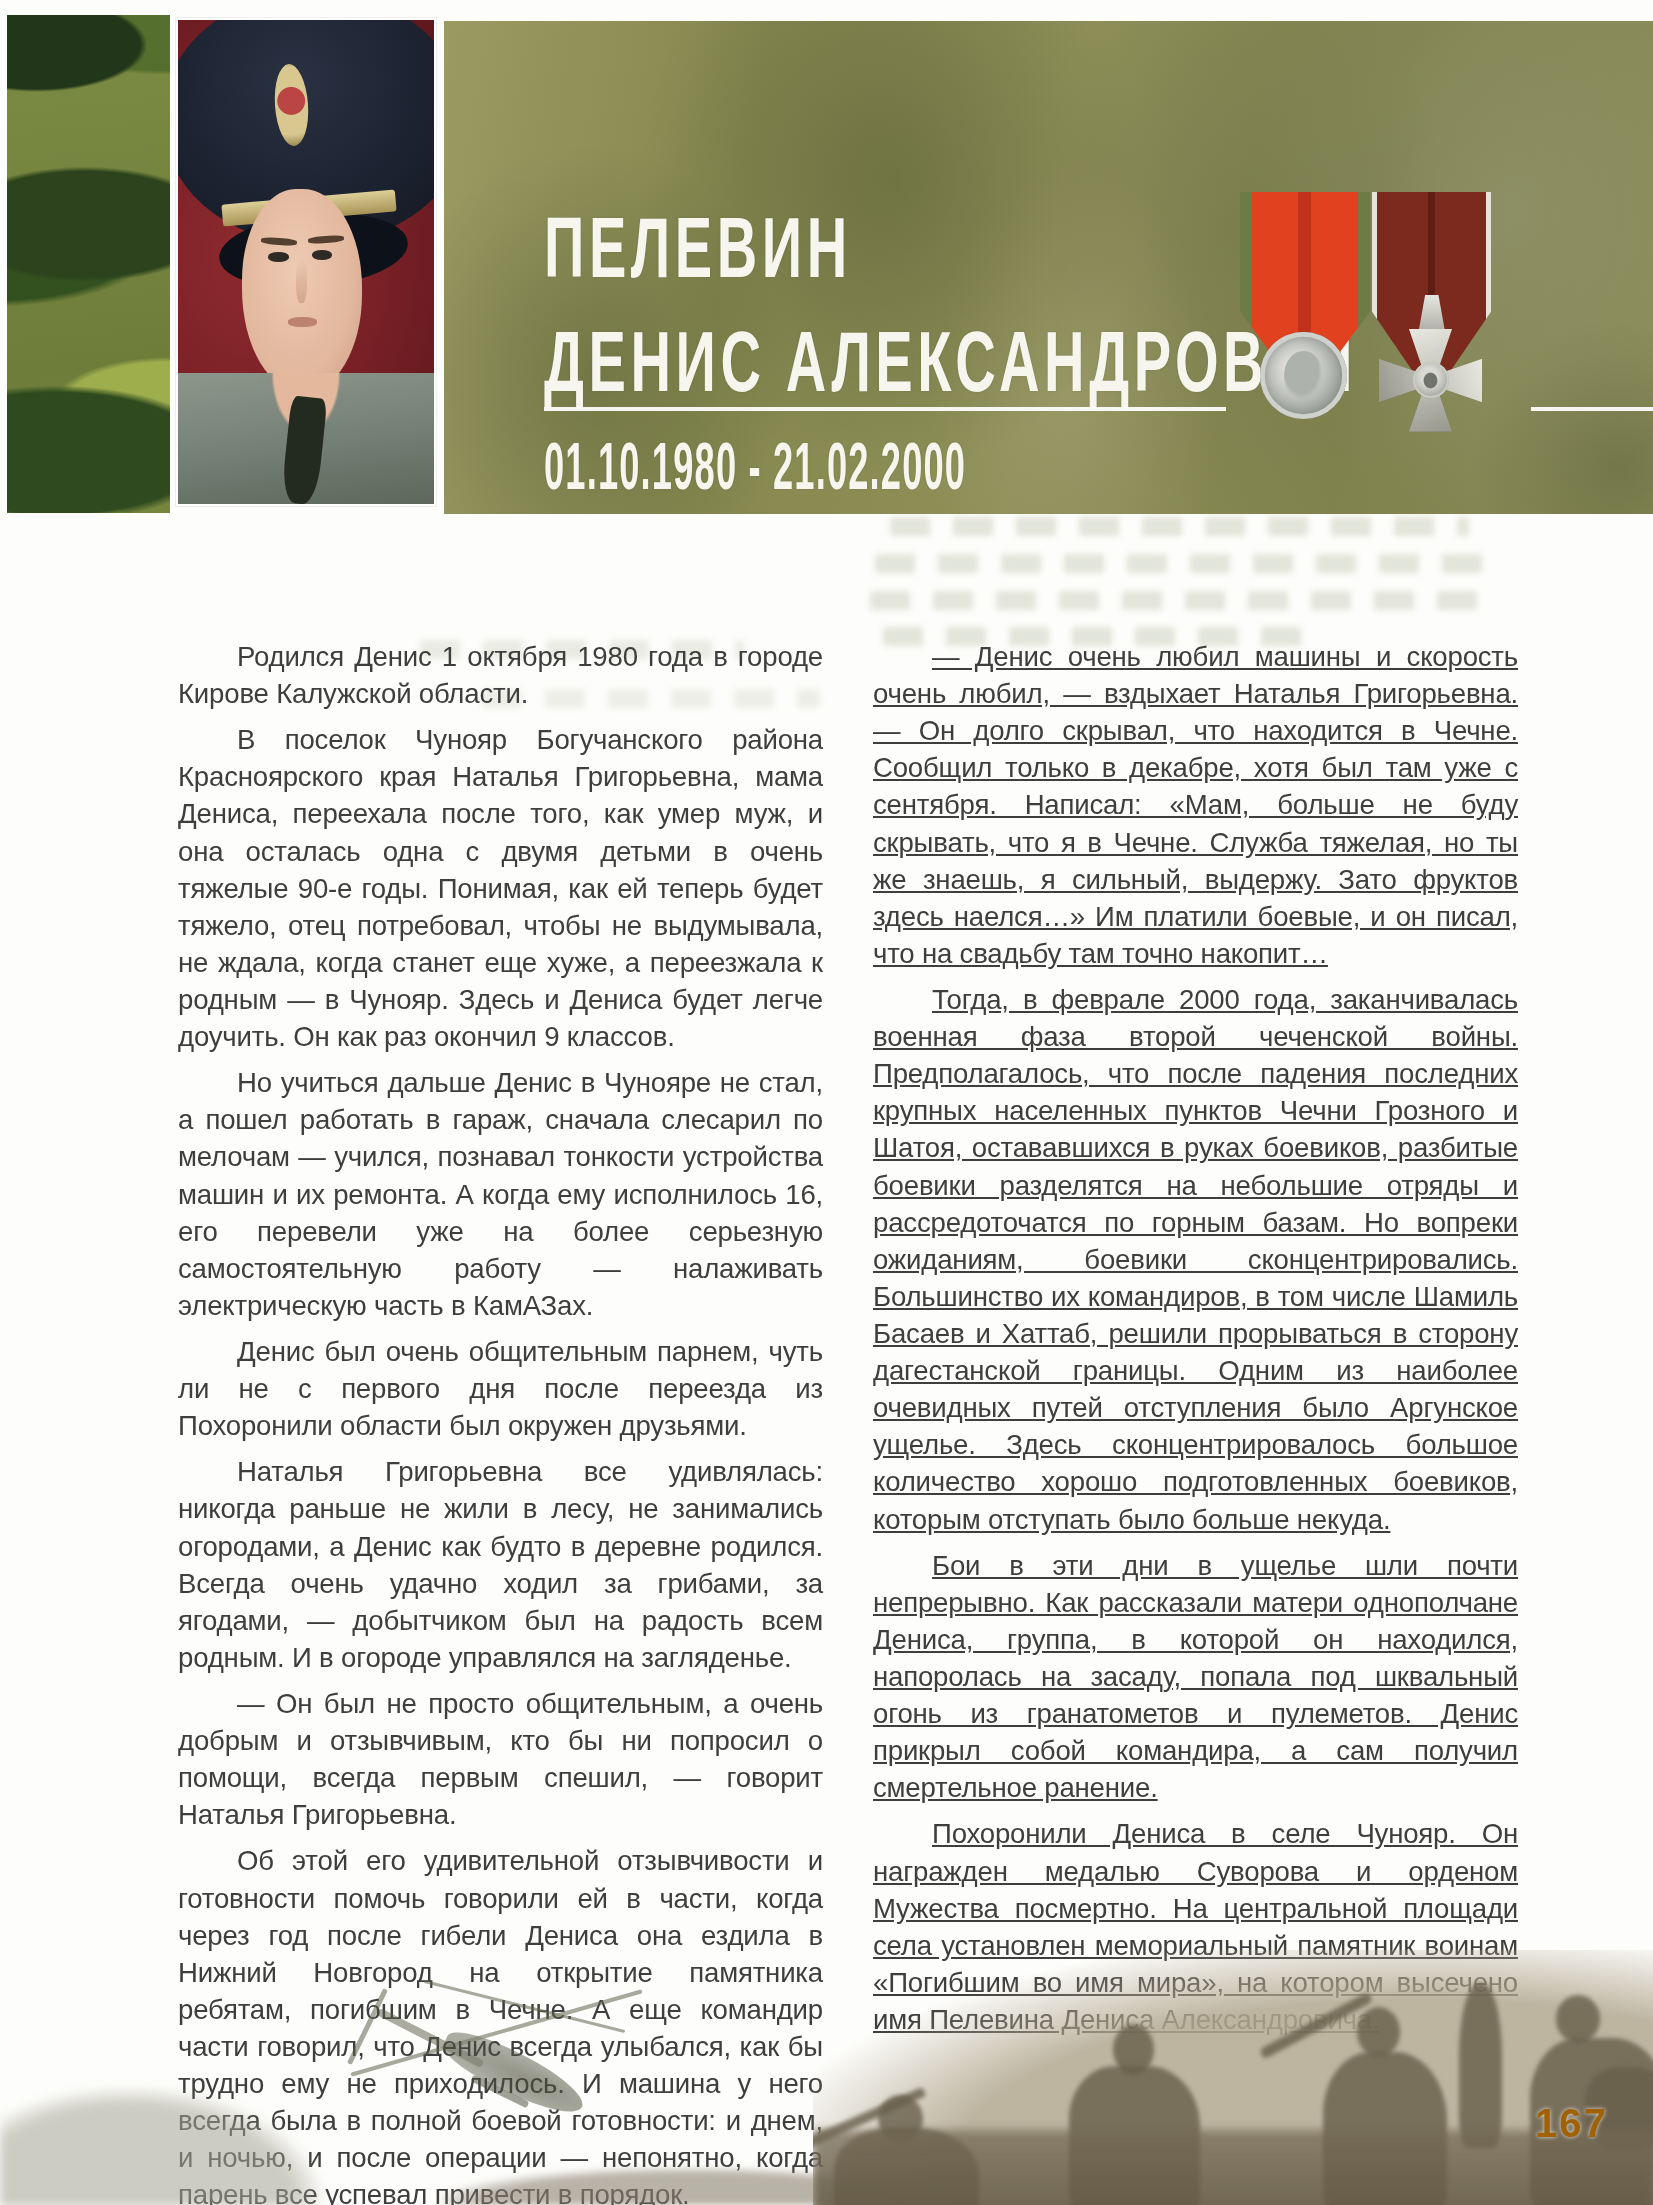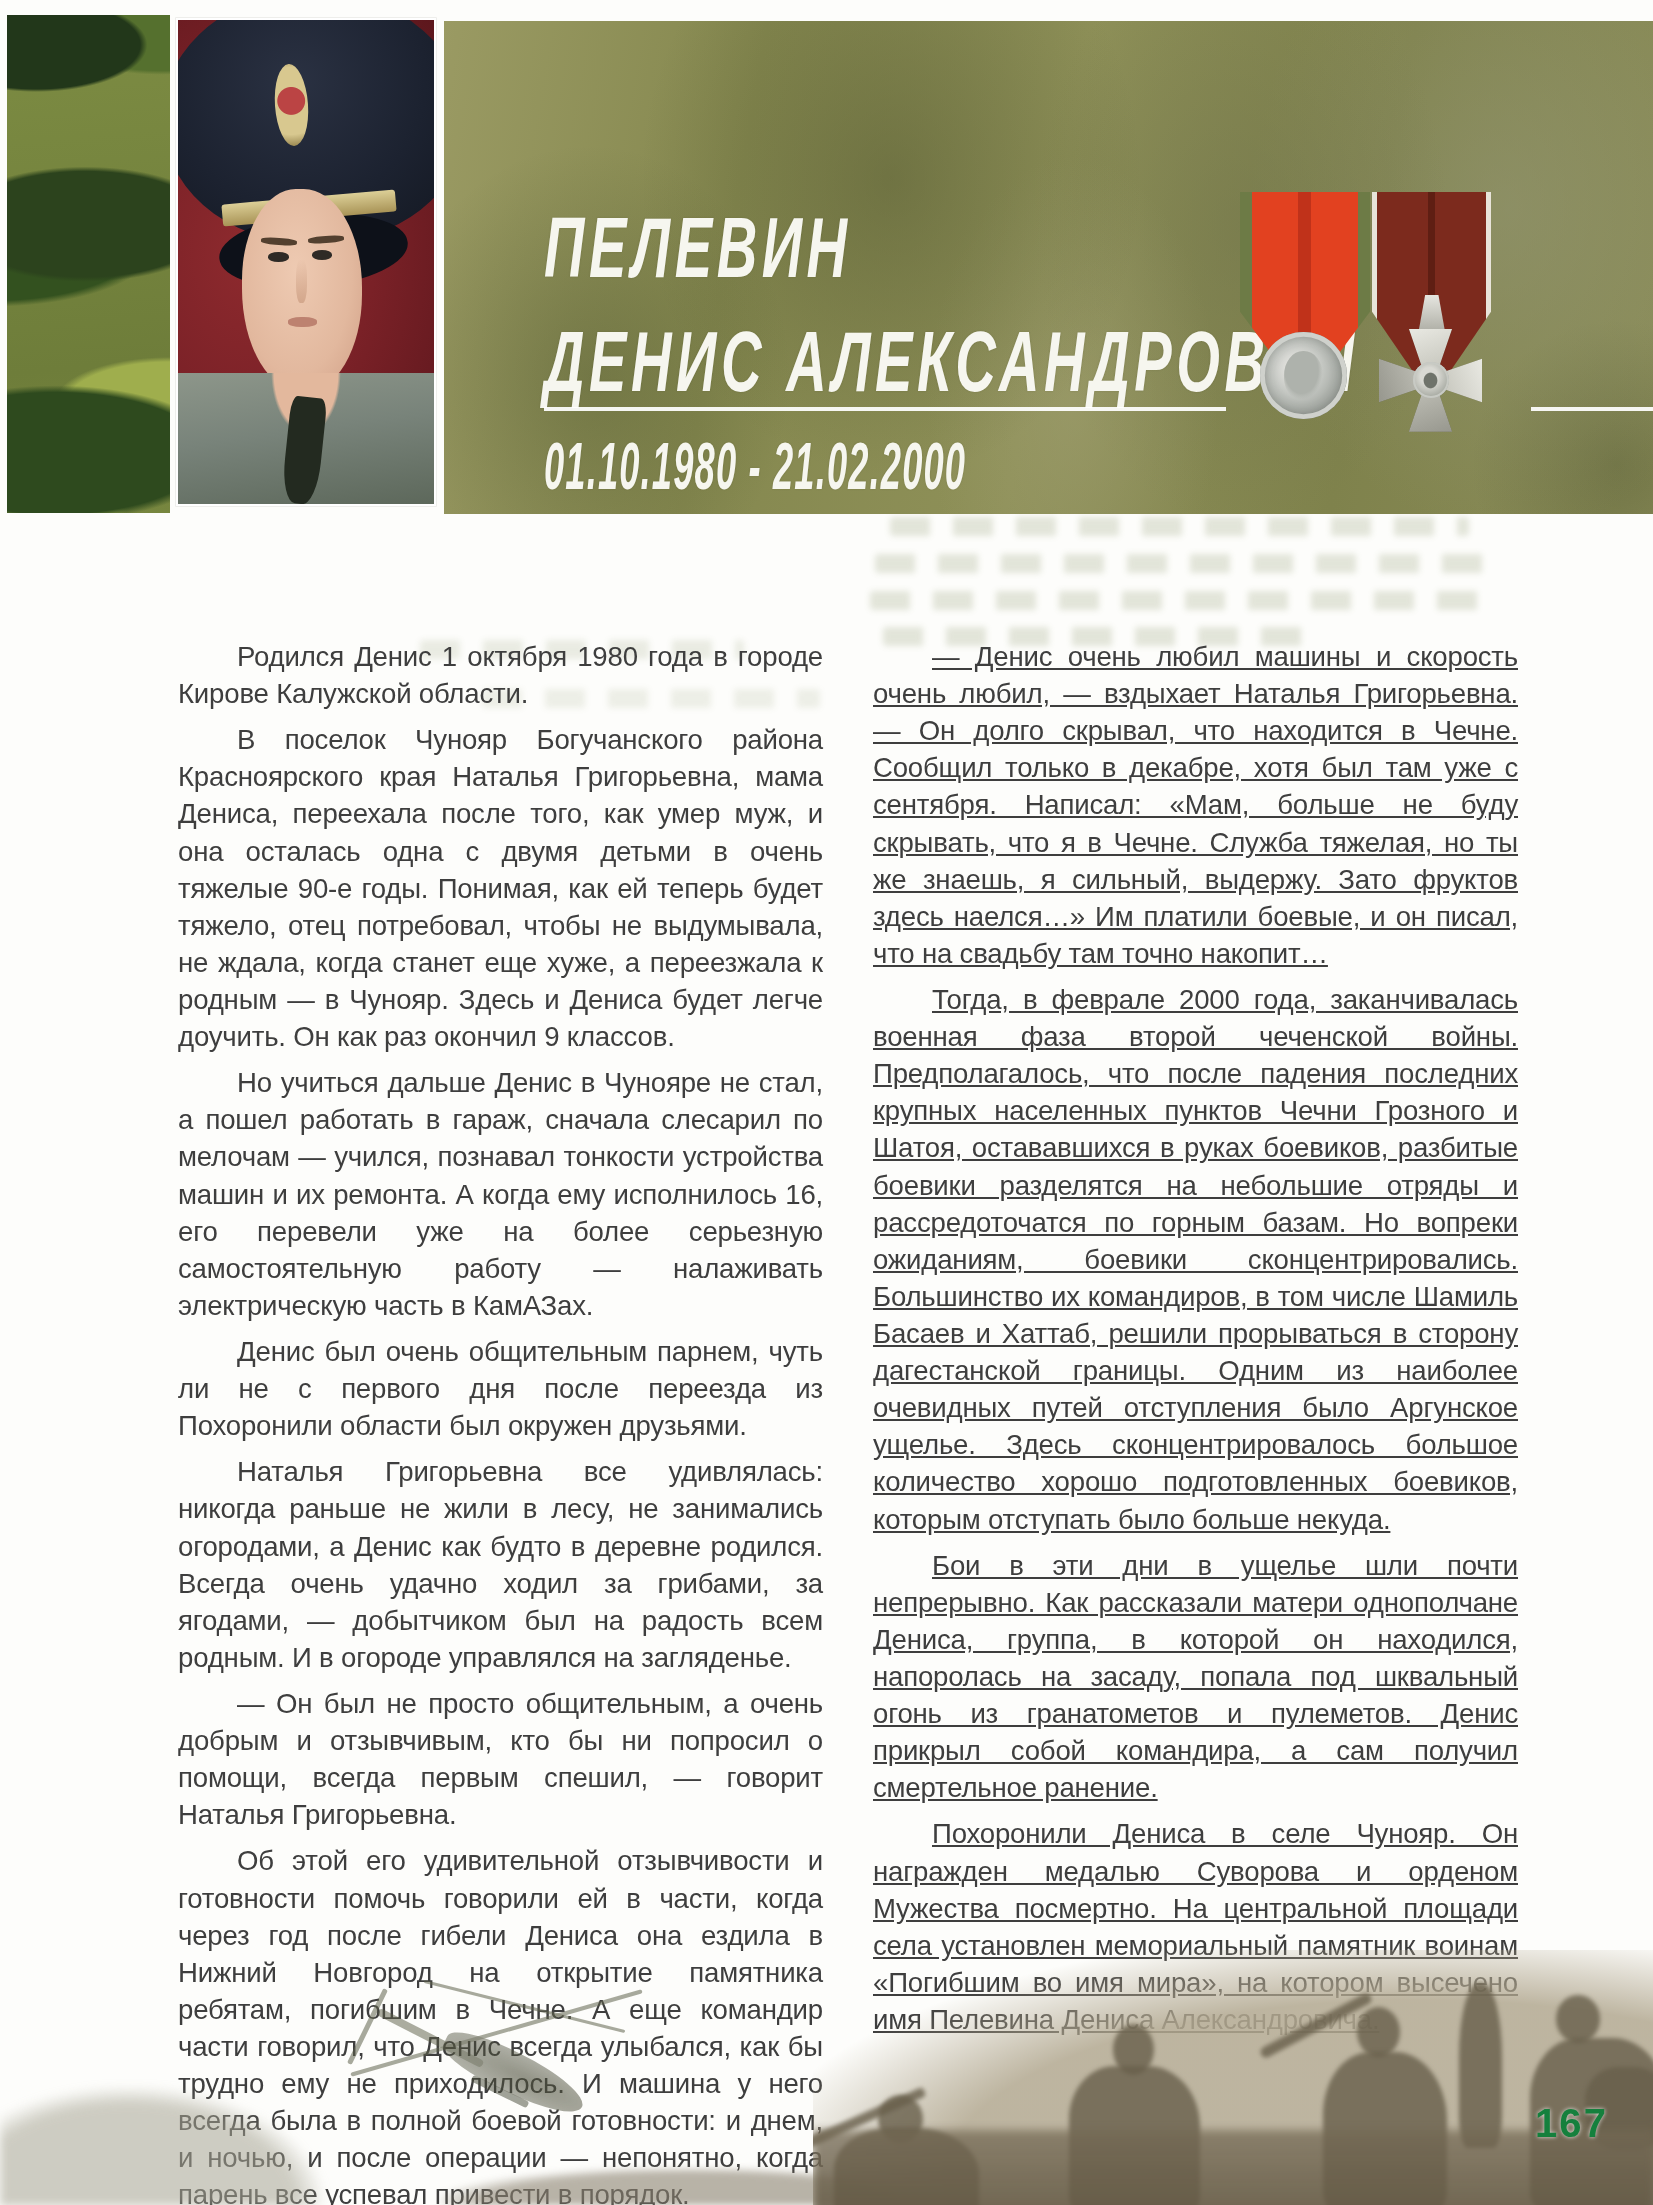--- a/index.html
+++ b/index.html
@@ -53,21 +53,21 @@
 
   
   .band{position:absolute;left:444px;top:20.7px;width:1209px;height:493px;overflow:hidden;
     background:
       radial-gradient(ellipse 289px 331px at 12% 72%, rgba(56,66,32,.30), transparent 70%),
       radial-gradient(ellipse 358px 427px at 37% 32%, rgba(70,75,40,.38), transparent 70%),
       radial-gradient(ellipse 207px 358px at 52% 78%, rgba(165,163,120,.45), transparent 70%),
       radial-gradient(ellipse 296px 427px at 66% 42%, rgba(110,113,75,.45), transparent 70%),
       radial-gradient(ellipse 358px 455px at 88% 38%, rgba(150,152,120,.5), transparent 72%),
       radial-gradient(ellipse 207px 207px at 97% 90%, rgba(70,76,40,.35), transparent 70%),
-      linear-gradient(100deg,#9a9a63 0%,#85884f 25%,#8e9058 50%,#7f824c 75%,#8a8c58 100%); font-style: italic;}
+      linear-gradient(100deg,#9a9a63 0%,#85884f 25%,#8e9058 50%,#7f824c 75%,#8a8c58 100%);}
 
   .hdr{position:absolute;color:#f6f6ef;font-weight:700;white-space:nowrap;
        transform-origin:left center;text-shadow:0 0 2.1px rgba(60,60,30,.25);}
   .hdr.surname{left:100px;top:178px;font-size:85px;letter-spacing:6.9px;transform:scaleX(.66);}
   .hdr.patronymic{left:100px;top:292px;font-size:85px;letter-spacing:6.9px;transform:scaleX(.66);}
   .hdr.dates{left:100px;top:407px;font-size:66px;letter-spacing:2.1px;transform:scaleX(.55);}
   .rule{position:absolute;height:4.8px;background:rgba(255,255,255,.93);}
   .rule.left-seg{left:100px;top:386px;width:682px;}
   .rule.right-seg{left:1087px;top:386px;width:123px;}
 
@@ -130,21 +130,21 @@
     background:radial-gradient(ellipse at 50% 100%, #8b8270 0 60%, transparent 75%);}
 
   .soldiers{position:absolute;left:813px;top:1950px;width:841px;height:255px;overflow:hidden;
     background:radial-gradient(ellipse at 72% 88%, rgba(178,168,144,.85) 0 55%, rgba(178,168,144,0) 78%);}
   .sol{position:absolute;background:rgba(104,95,75,.8);filter:blur(2.1px);}
   .head{border-radius:50%;}
   .soldiers .ground{position:absolute;left:0;bottom:-27.6px;width:100%;height:103px;filter:blur(4.1px);
     background:linear-gradient(180deg, rgba(116,105,84,.7), rgba(96,86,66,.9));}
 
   .page-num{position:absolute;left:1535px;top:2101px;font-size:40px;font-weight:700;
-    color:#15803d;letter-spacing:2.1px;text-shadow:0 0 4.1px rgba(255,255,255,.8);}
+    color:#a16207;letter-spacing:2.1px;text-shadow:0 0 4.1px rgba(255,255,255,.8);}
 </style>
 </head>
 <body>
 
 <div class="page">
 
   <div>
     <div class="camo"></div>
 
     <div class="portrait">

